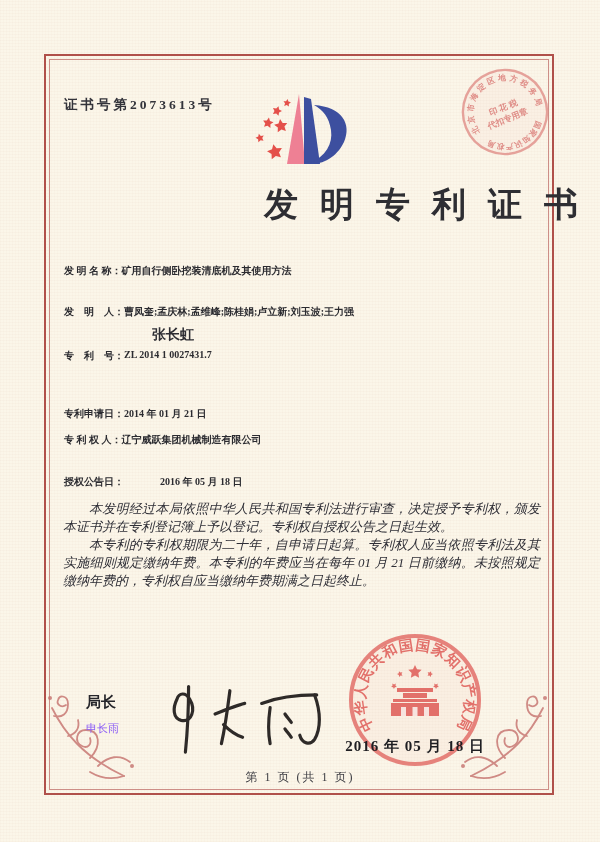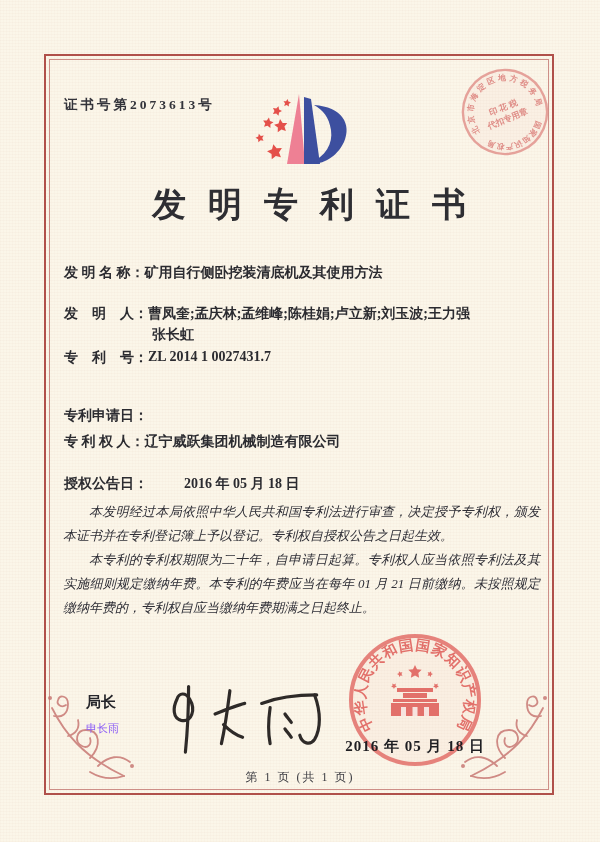--- a/index.html
+++ b/index.html
@@ -12,35 +12,35 @@
       #fbf6e9;
     color:#2d2d33;
   }
   .abs{position:absolute;}
   
   .frame-outer{left:44px;top:54px;width:506px;height:737px;border:2px solid #b0504a;}
   .frame-inner{position:absolute;inset:3px;border:1px solid #cd8e87;}
   
   .cert-no{left:64px;top:96px;font-size:13.5px;letter-spacing:3px;color:#33333a;font-weight:600;}
   
-  .title{left:0;right:0;top:182px;text-align:center;font-size:34px;font-weight:600;
+  .title{left:0;right:0;top:182px;text-align:right;font-size:34px;font-weight:600;
          letter-spacing:22px;padding-left:40px;color:#2e2e33;}
   
-  .field{left:64px;font-size:14px;font-weight:600;color:#2b2b30;display:flex;}
+  .field{left:64px;font-size:10px;font-weight:600;color:#2b2b30;display:flex;}
   .field .lbl{white-space:pre;flex:0 0 auto;}
   .field .val{white-space:pre;}
   .f-name{top:264px;}
   .f-inv{top:305px;align-items:center;}
   .f-inv2{top:326px;left:152px;font-size:14px;font-weight:600;}
   .f-pno{top:349px;}
   .f-fdate{top:391px;margin-top:16px;}
   .f-owner{top:433px;}
   .f-gdate{top:475px;gap:36px;}
   
-  .body-text{left:63px;top:500px;width:477px;font-size:13px;line-height:24px;
+  .body-text{left:63px;top:500px;width:477px;font-size:13px;line-height:18px;
              text-align:justify;color:#2e2e36;}
   .body-text p{margin:0;text-indent:2em;font-style:italic;}
   
   .sig-title{left:86px;top:693px;font-family:"Liberation Sans",sans-serif;font-size:15px;font-weight:700;color:#26262b;}
   .sig-name{left:86px;top:721px;font-family:"Liberation Sans",sans-serif;font-size:11px;font-weight:400;color:#8b5cf6;}
   
   .seal-date{left:332px;top:737px;width:166px;text-align:center;font-size:15px;
              font-weight:700;letter-spacing:1px;color:#1e1e22;}
   
   .footer{left:0;right:0;top:769px;text-align:center;font-size:12px;letter-spacing:2px;color:#3a3a40;}
@@ -107,20 +107,21 @@
   <span class="lbl">发　明　人：</span>
     <span class="val">曹凤奎;孟庆林;孟维峰;陈桂娟;卢立新;刘玉波;王力强</span>
 </div>
 <div class="abs f-inv2">张长虹</div>
 <div class="abs field f-pno">
   <span class="lbl">专　利　号：</span>
     <span class="val">ZL 2014 1 0027431.7</span>
 </div>
 <div class="abs field f-fdate">
   <span class="lbl">专利申请日：</span>
+    <span class="val">2014 年 01 月 21 日</span>
 </div>
 <div class="abs field f-owner">
   <span class="lbl">专 利 权 人：</span>
     <span class="val">辽宁威跃集团机械制造有限公司</span>
 </div>
 <div class="abs field f-gdate">
   <span class="lbl">授权公告日：</span>
     <span class="val">2016 年 05 月 18 日</span>
 </div>
 

